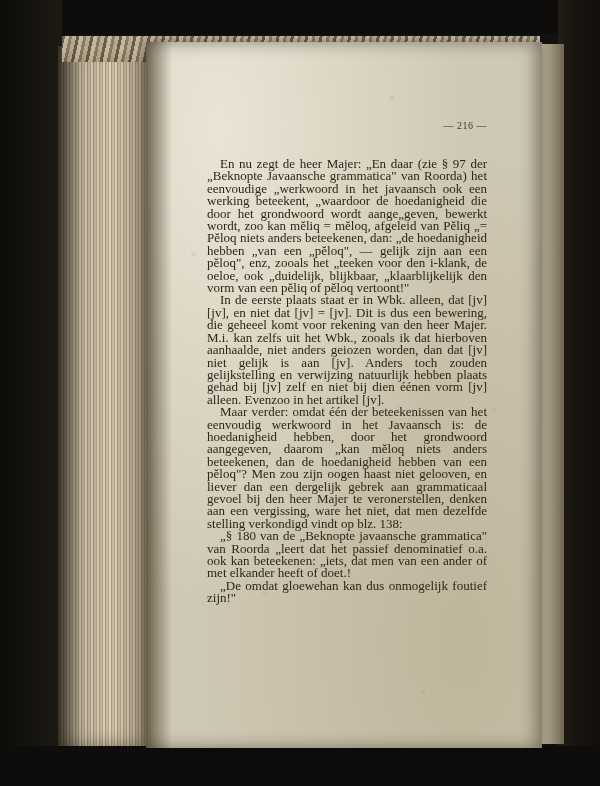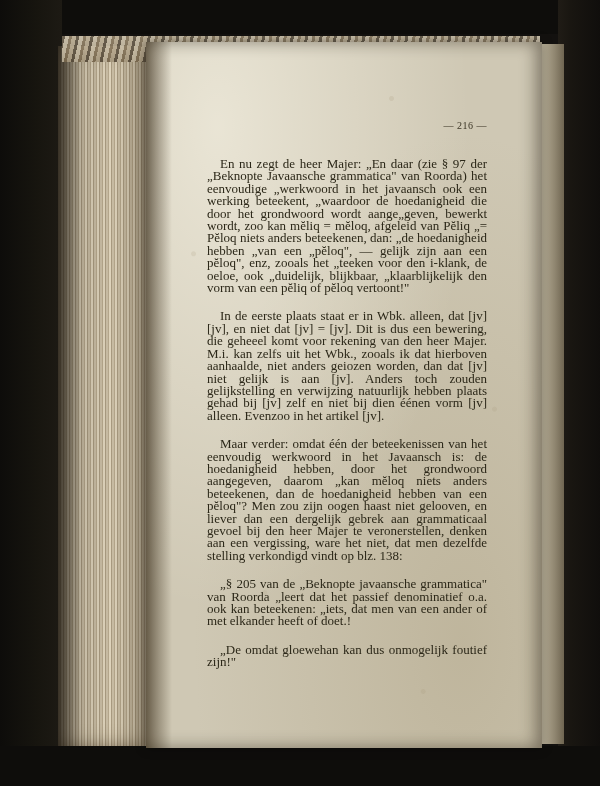--- a/index.html
+++ b/index.html
@@ -127,21 +127,21 @@
   }
   .para {
     font-size: 13px;
     line-height: 12.4px;
     text-align: justify;
     text-justify: inter-word;
     margin: 0;
     color: #2b2718;
     -webkit-font-smoothing: antialiased;
   }
-  .para + .para { margin-top: 16px; }
+  .para + .para { margin-top: 0px; }
   .indent { text-indent: 13px; }
 
   
   .textblock { filter: blur(0.18px); }
 </style>
 </head>
 <body>
 
 <div id="scan">
 
@@ -169,21 +169,21 @@
 
     <p class="para indent">
       <span>In de eerste plaats staat er in Wbk. alleen, dat [jv] [jv], en niet dat [jv] = [jv]. Dit is dus een bewe­ring, die geheeel komt voor rekening van den heer Majer. M.i. kan zelfs uit het Wbk., zooals ik dat hierboven aanhaalde, niet anders geiozen worden, dan dat [jv] niet gelijk is aan [jv]. Anders toch zouden gelijkstelling en verwijzing natuurlijk hebben plaats gehad bij [jv] zelf en niet bij dien éénen vorm [jv] alleen. Evenzoo in het artikel [jv].</span>
     </p>
 
     <p class="para indent">
       <span>Maar verder: omdat één der beteekenissen van het eenvoudig werkwoord in het Javaansch is: de hoedanigheid hebben, door het grondwoord aangegeven, daarom „kan mĕloq niets anders beteekenen, dan de hoedanigheid hebben van een pĕloq"? Men zou zijn oogen haast niet gelooven, en liever dan een dergelijk gebrek aan grammaticaal gevoel bij den heer Majer te veron­erstellen, denken aan een vergissing, ware het niet, dat men dezelfde stelling verkondigd vindt op blz. 138:</span>
     </p>
 
     <p class="para indent">
-      <span>„§ 205 van de „Beknopte javaansche grammatica" van Roorda „leert dat het passief denominatief o.a. ook kan beteekenen: „iets, dat men van een ander of met elkander heeft of doet.!</span>
+      <span>„§ 180 van de „Beknopte javaansche grammatica" van Roorda „leert dat het passief denominatief o.a. ook kan beteekenen: „iets, dat men van een ander of met elkander heeft of doet.!</span>
     </p>
 
     <p class="para indent">
       <span>„De omdat gloewehan kan dus onmogelijk foutief zijn!"</span>
     </p>
 
 
   </div>
 </div>
 

